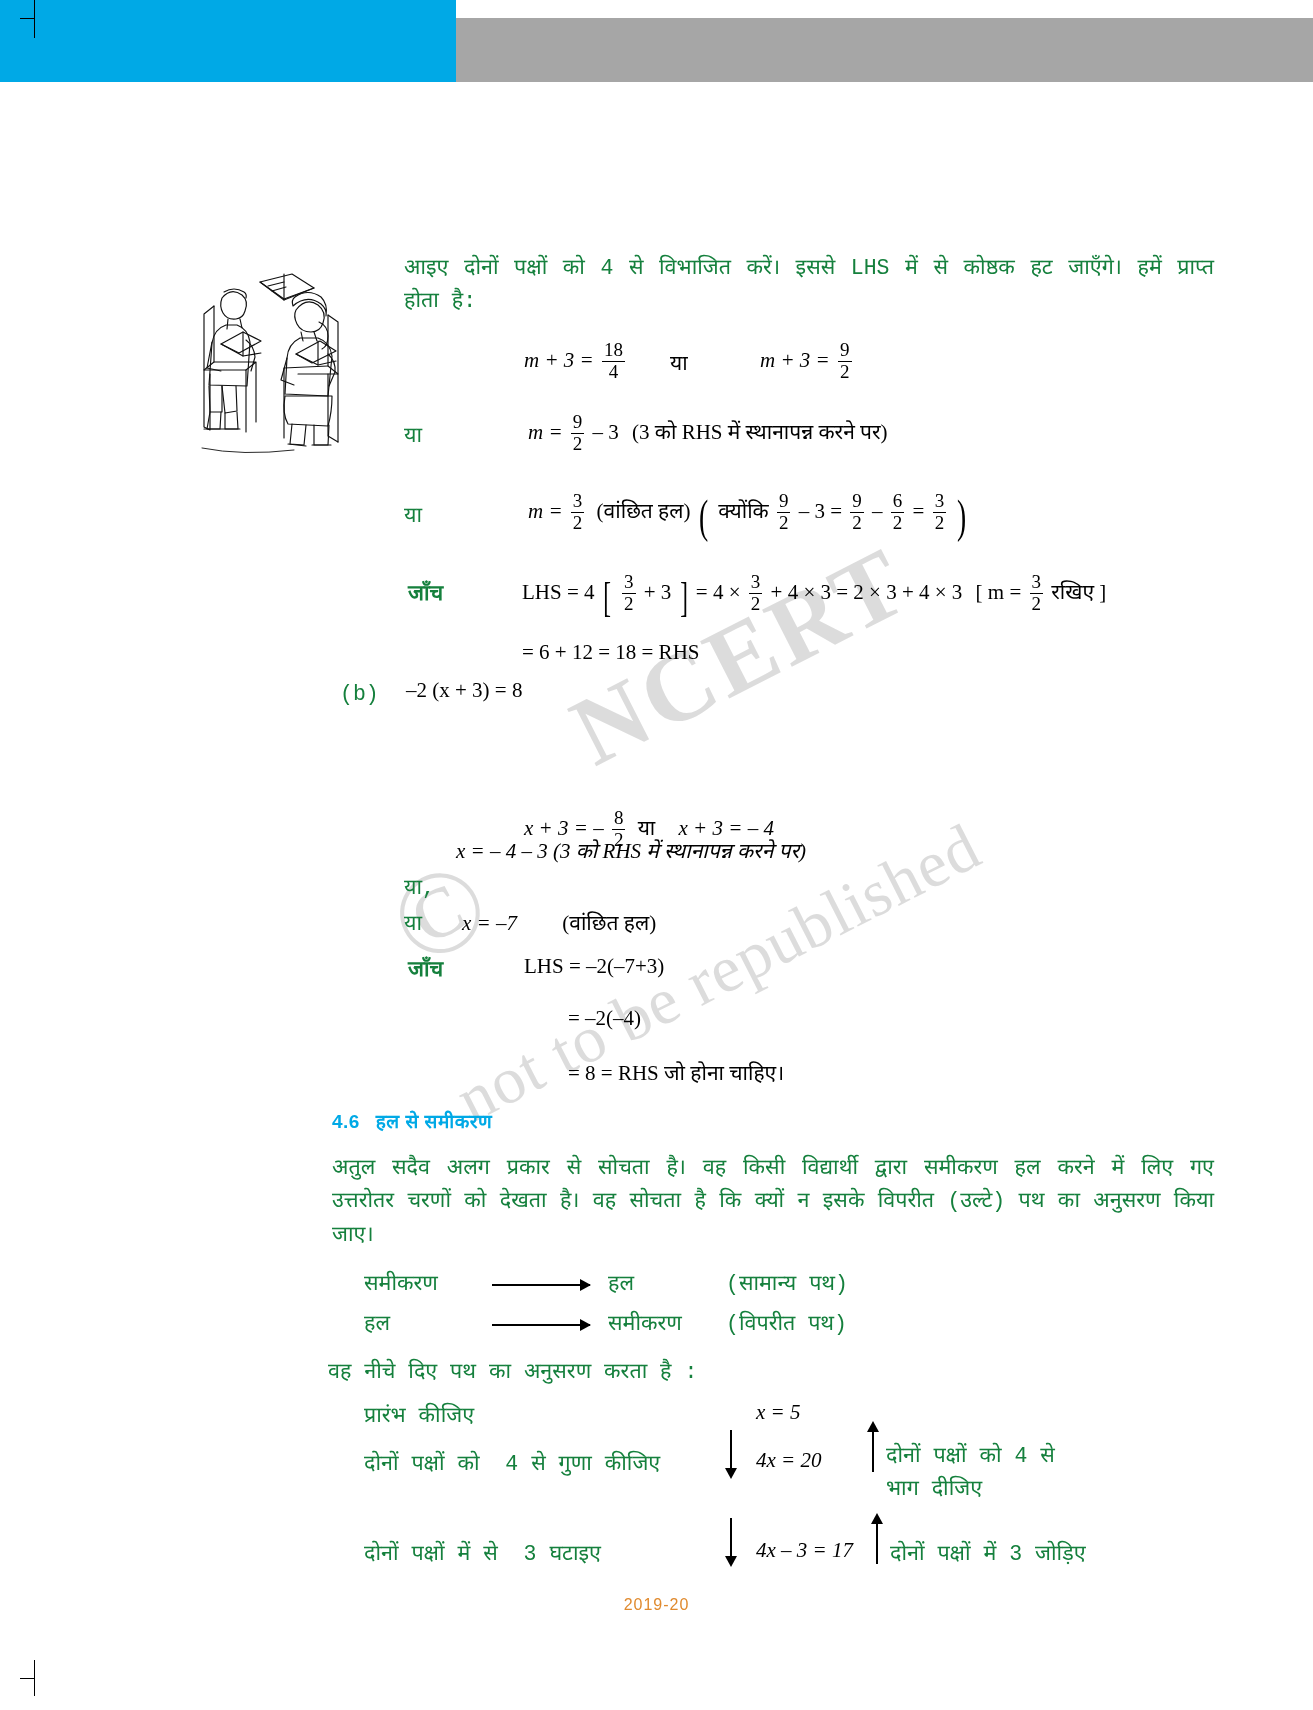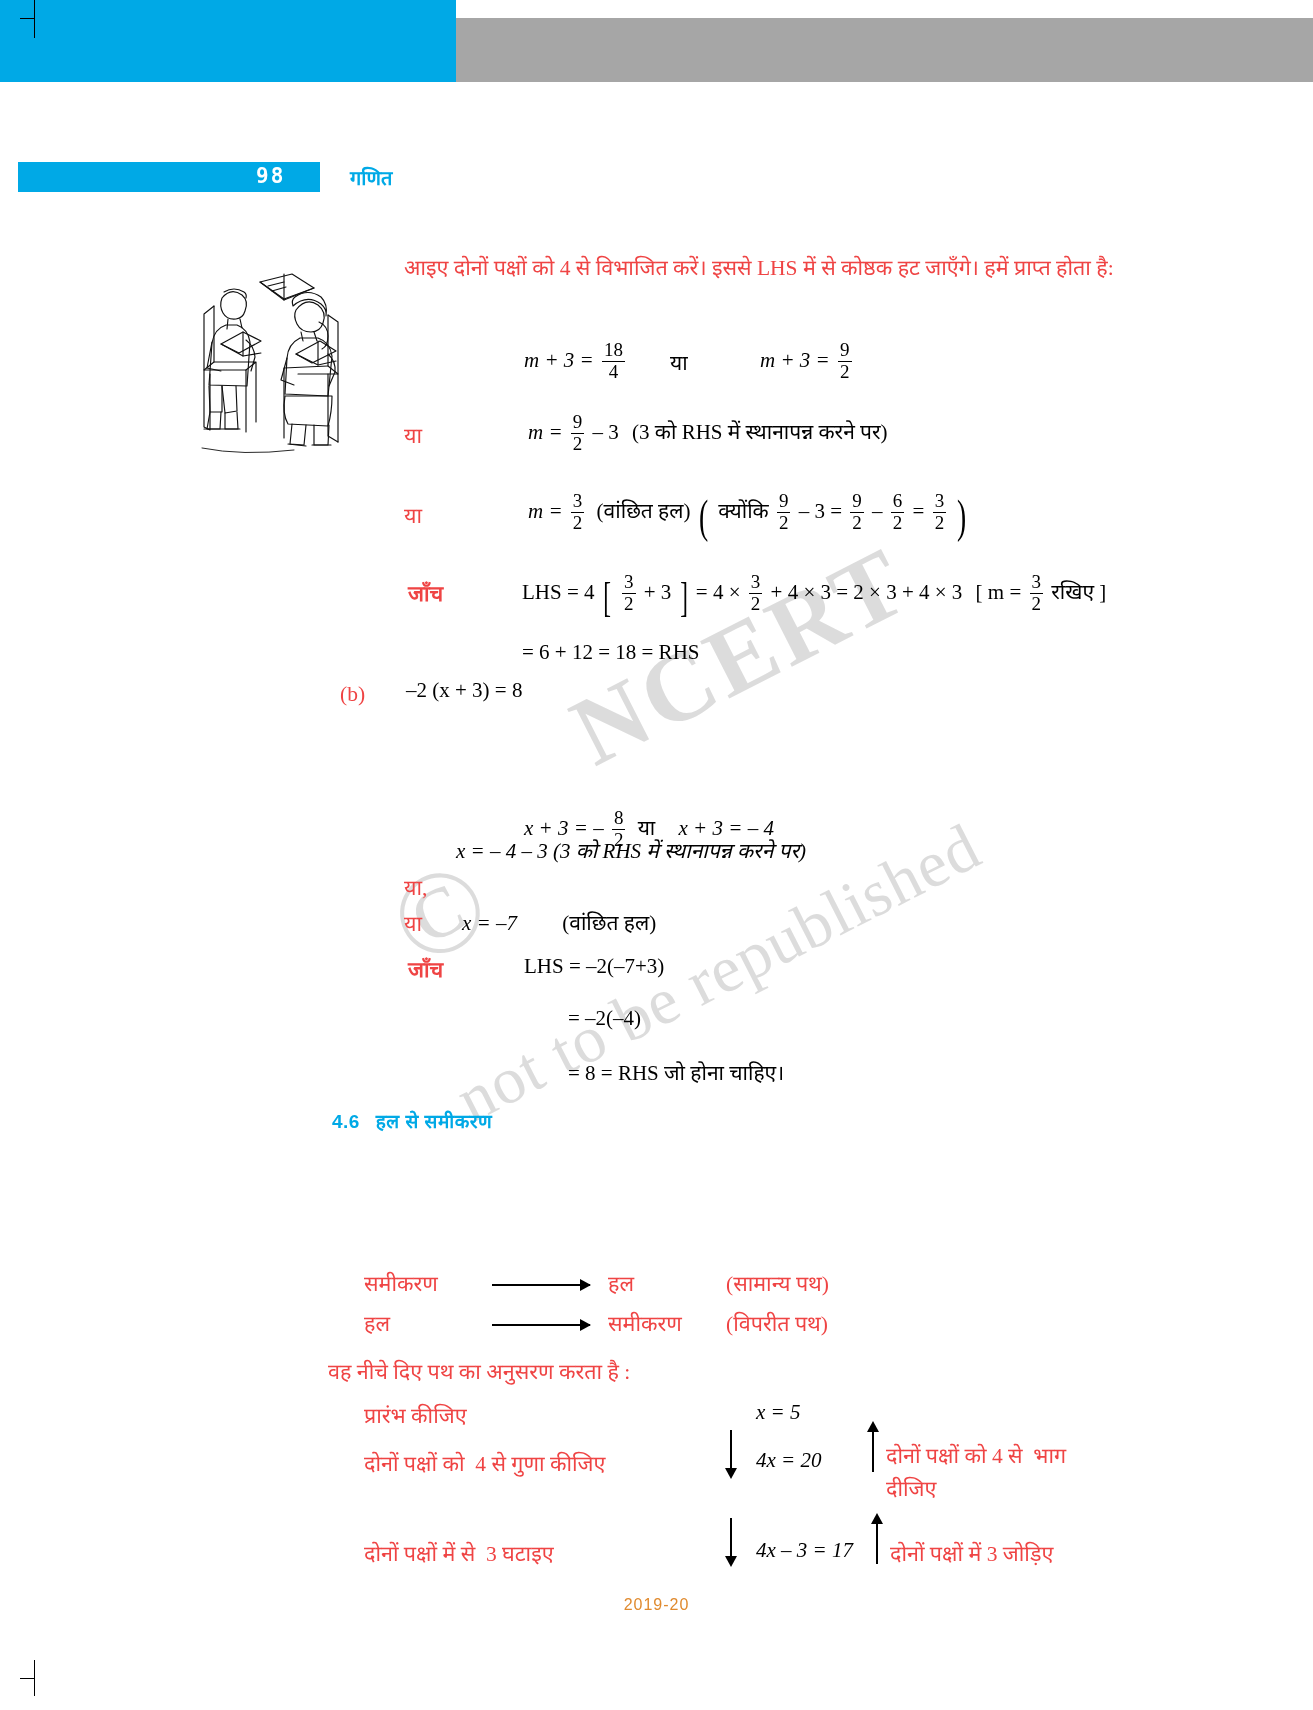--- a/index.html
+++ b/index.html
@@ -79,23 +79,23 @@
   .hdr-sub {
     position: absolute;
     left: 332px; top: 2px;
     font-family: "Liberation Sans", sans-serif;
     font-size: 20px;
     font-weight: bold;
     color: #00a9e6;
   }
   .txt {
     position: absolute;
-    font-family: Liberation Serif, serif;
+    font-family: Liberation Mono, monospace;
     font-size: 21.5px;
-    color: #ef4444;
+    color: #15803d;
     line-height: 1.55;
     white-space: pre-wrap;
   }
   .just {
     text-align: justify;
     text-justify: inter-word;
   }
   .math {
     position: absolute;
     font-family: "Liberation Serif", serif;
@@ -225,25 +225,20 @@
 
 <div class="page">
 
   <div class="topbar-cyan"></div>
   <div class="topbar-gray"></div>
   <div class="crop-tl"></div>
   <div class="crop-tl2"></div>
   <div class="crop-bl"></div>
   <div class="crop-bl2"></div>
 
-  <div class="hdr">
-    <div class="hdr-band"></div>
-    <div class="hdr-num">98</div>
-    <div class="hdr-sub">गणित</div>
-  </div>
 
   <div class="wm wm1">NCERT</div>
   <div class="wm wm2">©</div>
   <div class="wm wm3">not to be republished</div>
 
   <div class="illus">
     <svg viewBox="0 0 190 215" width="190" height="215" fill="none" stroke="#111" stroke-width="1.15" stroke-linecap="round" stroke-linejoin="round">
 
       <path d="M16 52 L16 165 M16 52 L26 44 M16 108 L58 108 M58 108 L58 170 M22 112 L22 168 M16 165 L22 168"></path>
       <path d="M16 108 L26 100 L26 44"></path>
@@ -411,20 +406,21 @@
   <div class="txt bold" style="left:408px; top:954px;">जाँच</div>
   <div class="math" style="left:524px; top:954px;">LHS = –2(–7+3)</div>
   <div class="math" style="left:568px; top:1006px;">= –2(–4)</div>
   <div class="math" style="left:568px; top:1058px;">= 8 = RHS  जो होना चाहिए।</div>
 
   <div class="sect-head" style="left:332px; top:1108px;">
     <span>4.6</span>
     <span style="margin-left:10px;">हल से समीकरण</span>
   </div>
 
+  <div class="txt just" style="left:332px; top:1152px; width:882px;">अतुल सदैव अलग प्रकार से सोचता है। वह किसी विद्यार्थी द्वारा समीकरण हल करने में लिए गए उत्तरोतर चरणों को देखता है। वह सोचता है कि क्यों न इसके विपरीत (उल्टे) पथ का अनुसरण किया जाए।</div>
 
   <div class="txt" style="left:364px; top:1268px;">समीकरण</div>
   <div class="arrow-h" style="left:492px; top:1284px; width:98px;"></div>
   <div class="txt" style="left:608px; top:1268px;">हल</div>
   <div class="txt" style="left:726px; top:1268px;">(सामान्य पथ)</div>
 
   <div class="txt" style="left:364px; top:1308px;">हल</div>
   <div class="arrow-h" style="left:492px; top:1324px; width:98px;"></div>
   <div class="txt" style="left:608px; top:1308px;">समीकरण</div>
   <div class="txt" style="left:726px; top:1308px;">(विपरीत पथ)</div>

